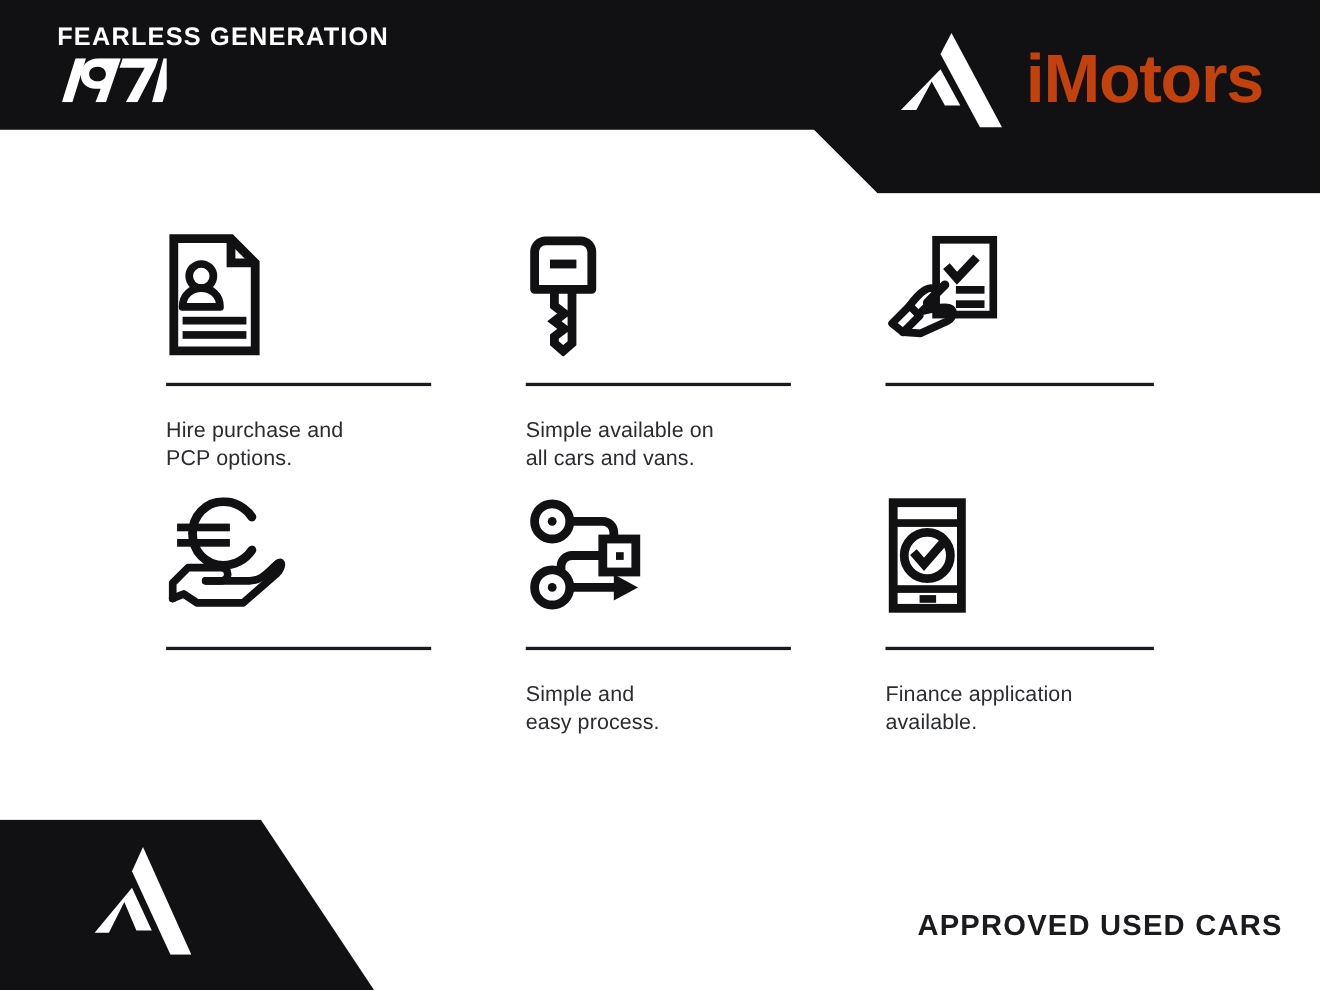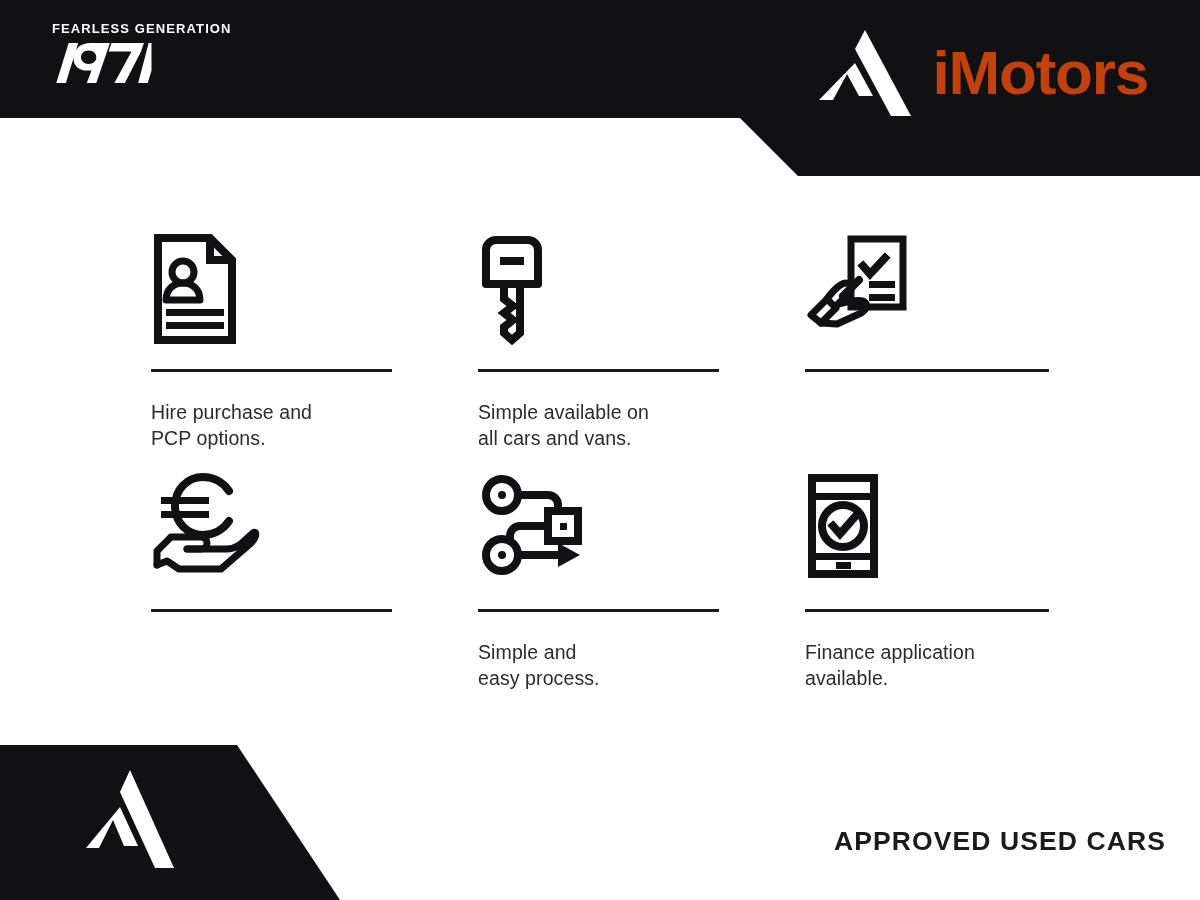--- a/index.html
+++ b/index.html
@@ -29,21 +29,21 @@
     clip-path: polygon(0 0, 1200px 0, 1200px 176px, 798px 176px, 740px 118px, 0 118px);
   }
 
   .fearless-block {
     position: absolute;
     left: 52px; top: 22px;
     z-index: 3;
   }
   .fearless-text {
     color: #ffffff;
-    font-size: 13px;
+    font-size: 23px;
     font-weight: bold;
     letter-spacing: 1.1px;
     line-height: 1;
     white-space: nowrap;
   }
   .year-mark {
     margin-top: 8px;
     height: 40px;
     width: 100px;
   }
@@ -63,21 +63,21 @@
     font-weight: bold;
     letter-spacing: -1.2px;
     line-height: 1;
     white-space: nowrap;
   }
 
   
   .features {
     position: absolute;
     left: 151px;
-    top: 233px;
+    top: 212px;
     width: 898px;
     display: grid;
     grid-template-columns: 241px 86px 241px 86px 244px;
     grid-template-rows: auto auto;
     row-gap: 22px;
   }
   .feature { width: 100%; }
   .spacer { width: 100%; }
 
   .feature-icon {

